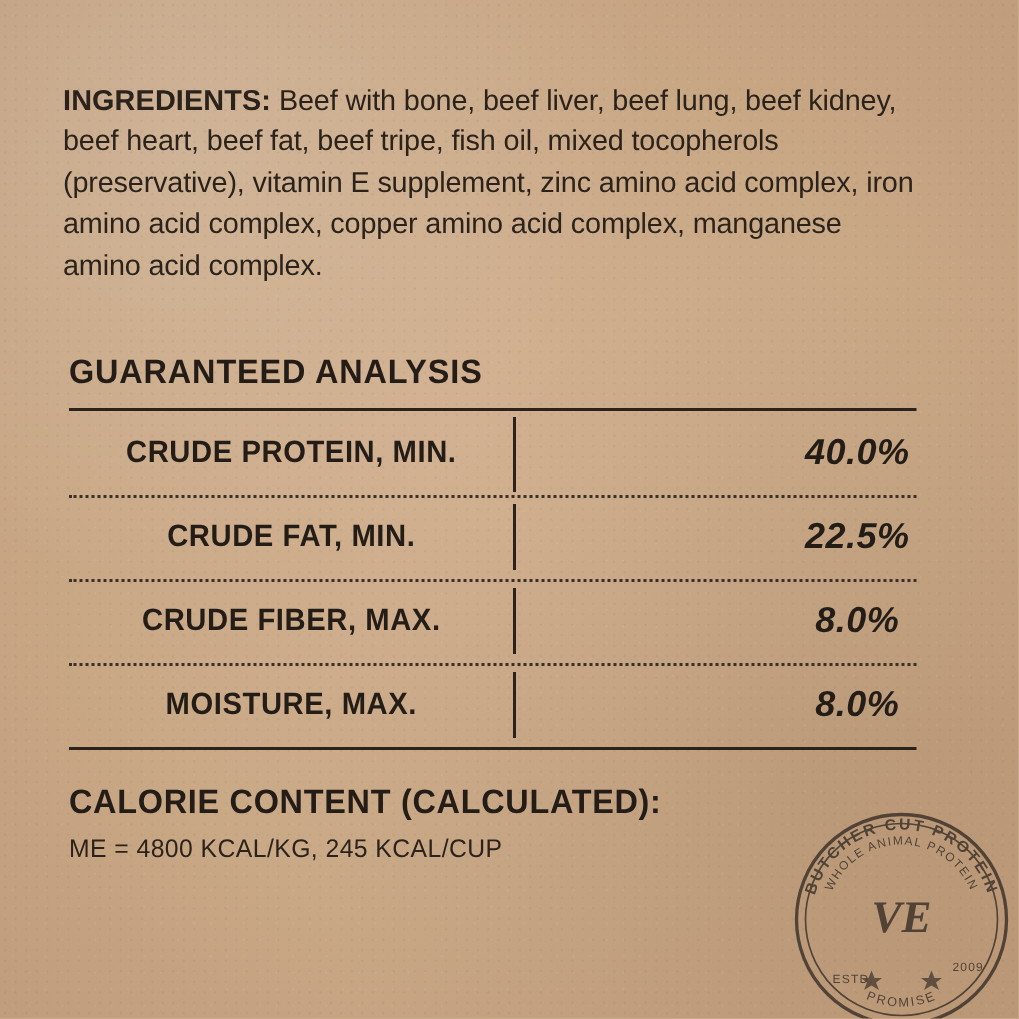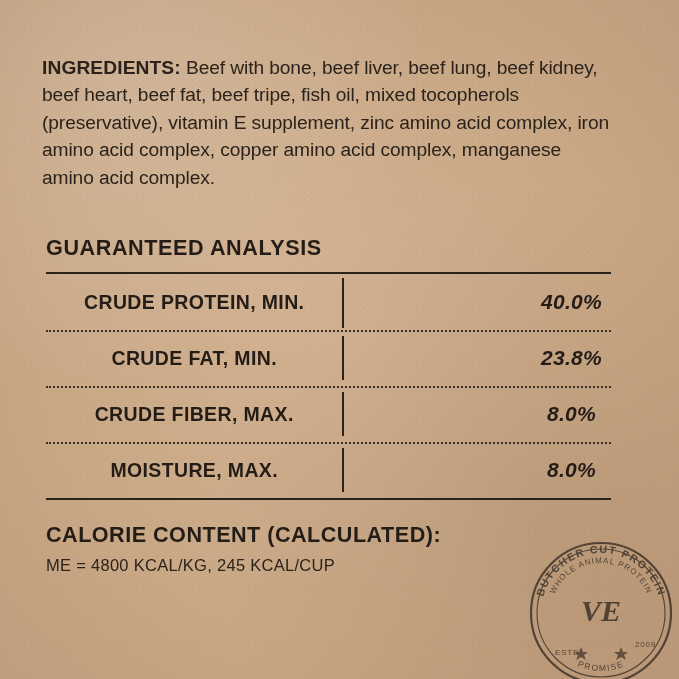--- a/index.html
+++ b/index.html
@@ -98,21 +98,21 @@
     left: 296px;
     top: 6px;
     bottom: 6px;
     width: 0;
     border-left: 2px solid #2b231b;
   }
   .ga-row:first-child .ga-divider { top: 4px; bottom: 2px; }
   .ga-value {
     flex: 1 1 auto;
     padding-left: 180px;
-    font-size: 21px;
+    font-size: 24px;
     font-weight: bold;
     font-style: italic;
     letter-spacing: 0.3px;
   }
 
   .calorie-title {
     position: relative;
     margin: 22px 0 0 8px;
     font-size: 22.5px;
     font-weight: bold;
@@ -157,21 +157,21 @@
 
     <div class="ga-row">
       <div class="ga-name">CRUDE PROTEIN, MIN.</div>
       <div class="ga-divider"></div>
       <div class="ga-value">40.0%</div>
     </div>
 
     <div class="ga-row">
       <div class="ga-name">CRUDE FAT, MIN.</div>
       <div class="ga-divider"></div>
-      <div class="ga-value">23.8%</div>
+      <div class="ga-value">22.5%</div>
     </div>
 
     <div class="ga-row">
       <div class="ga-name">CRUDE FIBER, MAX.</div>
       <div class="ga-divider"></div>
       <div class="ga-value">8.0%</div>
     </div>
 
     <div class="ga-row">
       <div class="ga-name">MOISTURE, MAX.</div>

